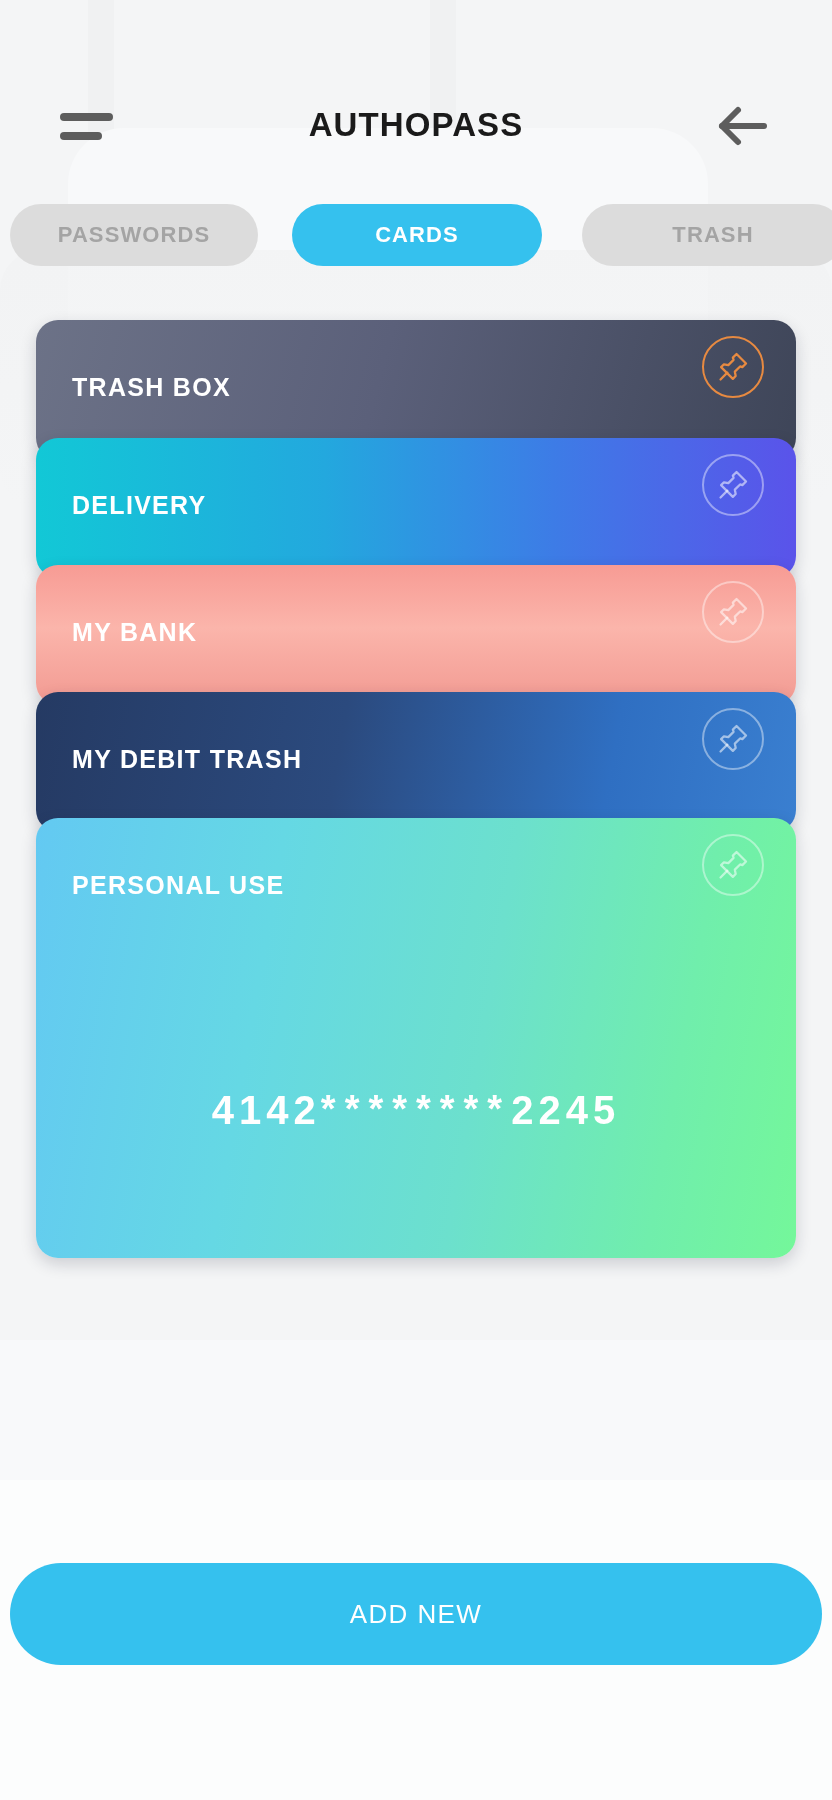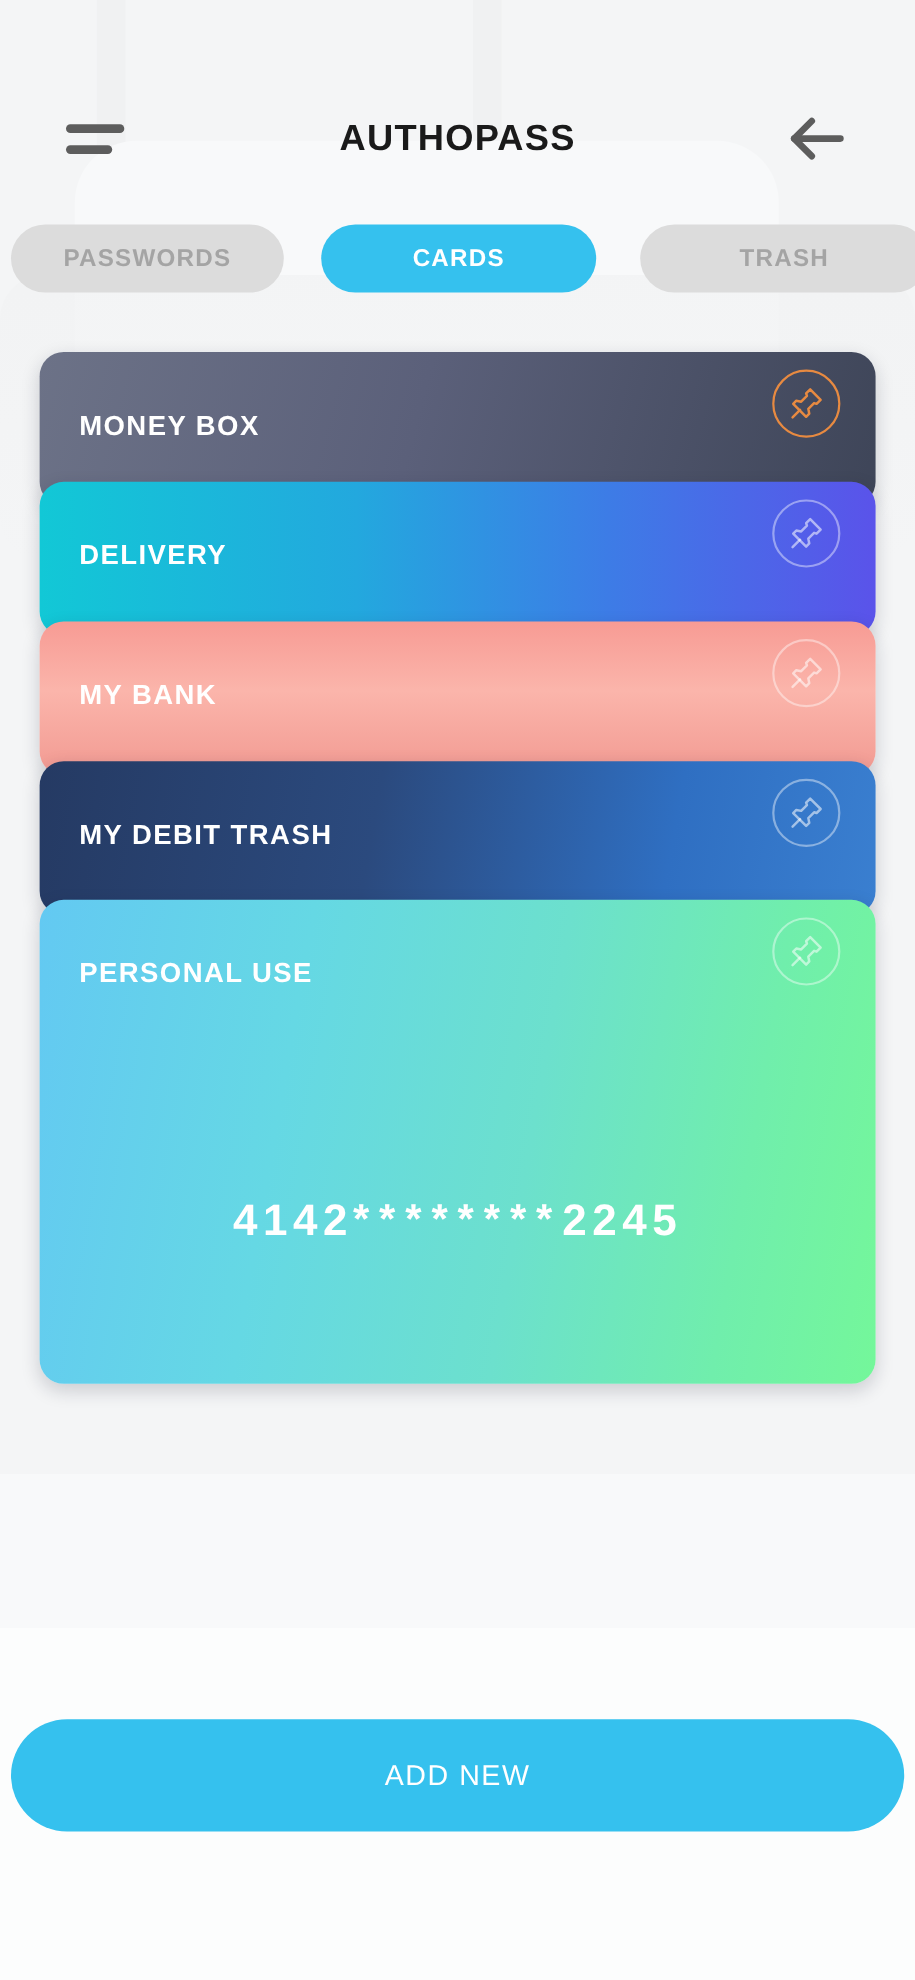--- a/index.html
+++ b/index.html
@@ -281,21 +281,21 @@
     <span>CARDS</span>
   </div>
   <div class="tab inactive tab-2">
     <span>TRASH</span>
   </div>
 </div>
 
 <div class="card-stack">
 
   <div class="card card-0">
-    <div class="card-title">MONEY BOX</div>
+    <div class="card-title">TRASH BOX</div>
     <div class="pin-btn pinned">
       <svg width="34" height="34" viewBox="0 0 24 24" fill="none">
         <path d="M14.5 2.8 L21.2 9.5 L18.6 12.1 L17.0 11.6 L13.3 15.3 L13.9 18.4 L11.9 20.4 L3.6 12.1 L5.6 10.1 L8.7 10.7 L12.4 7.0 L11.9 5.4 Z" stroke="#e78a41" stroke-width="1.6" stroke-linejoin="round" fill="none"></path>
         <path d="M8.0 16.0 L3.2 20.8" stroke="#e78a41" stroke-width="1.6" stroke-linecap="round"></path>
       </svg>
     </div>
   </div>
 
   <div class="card card-1">
     <div class="card-title">DELIVERY</div>

